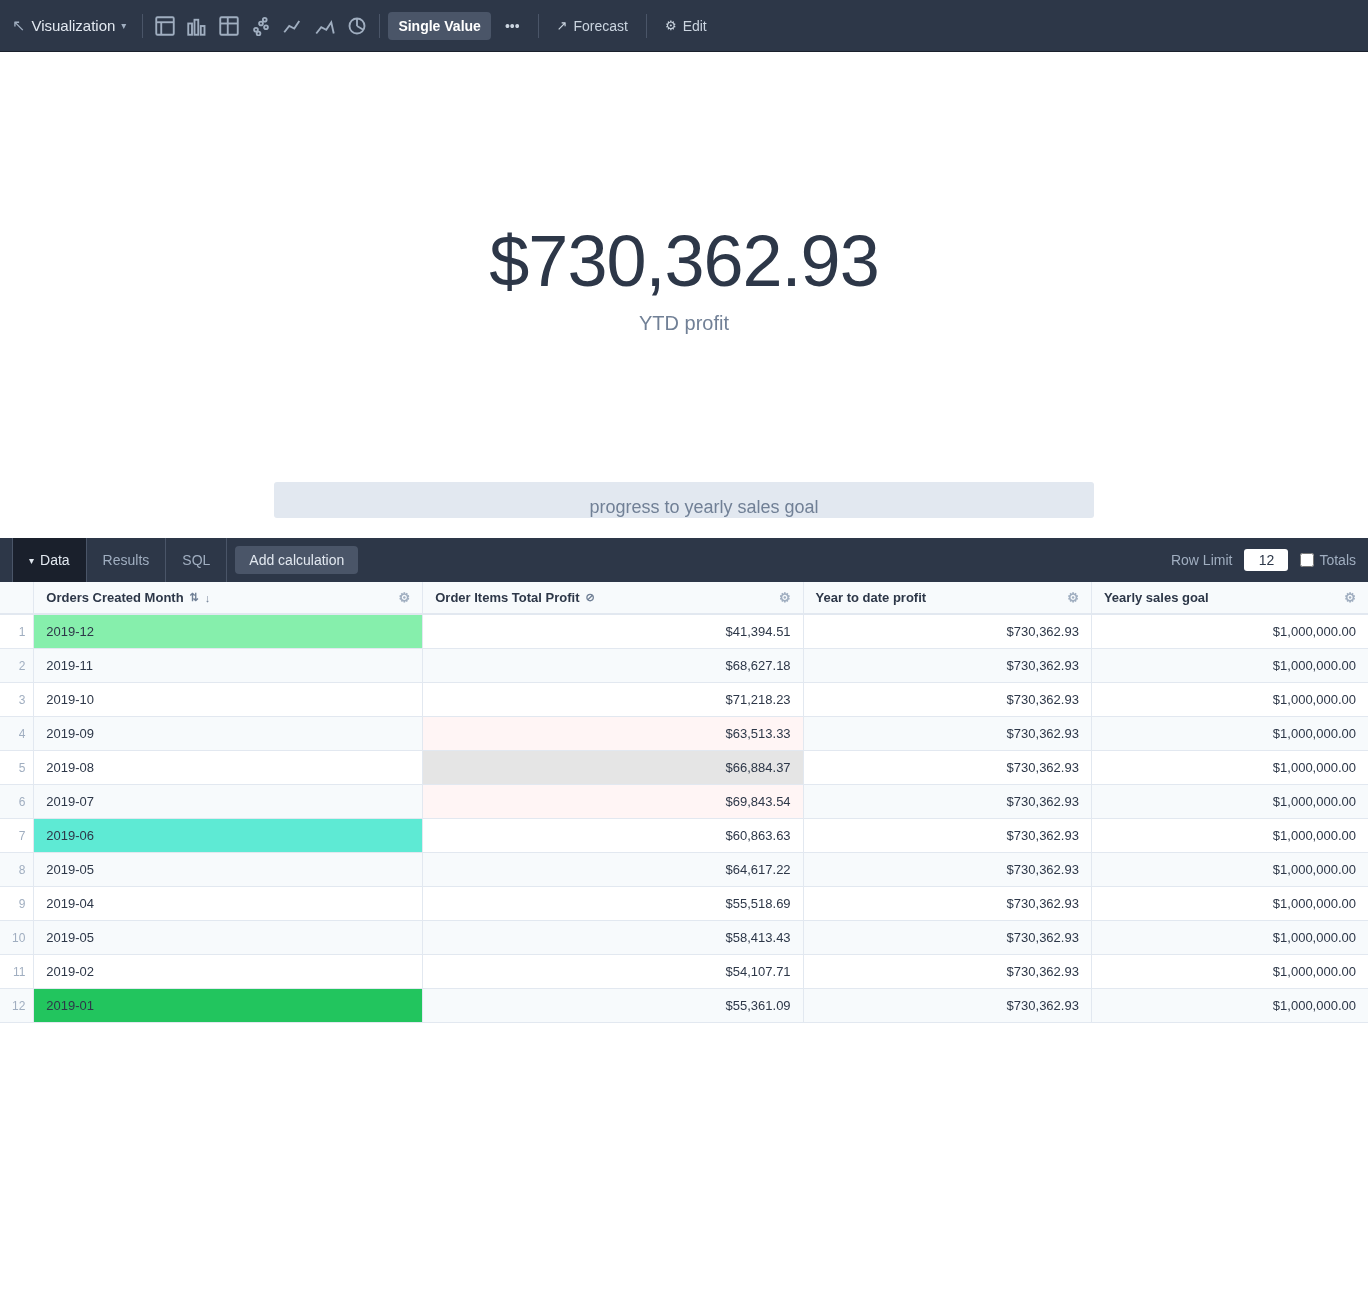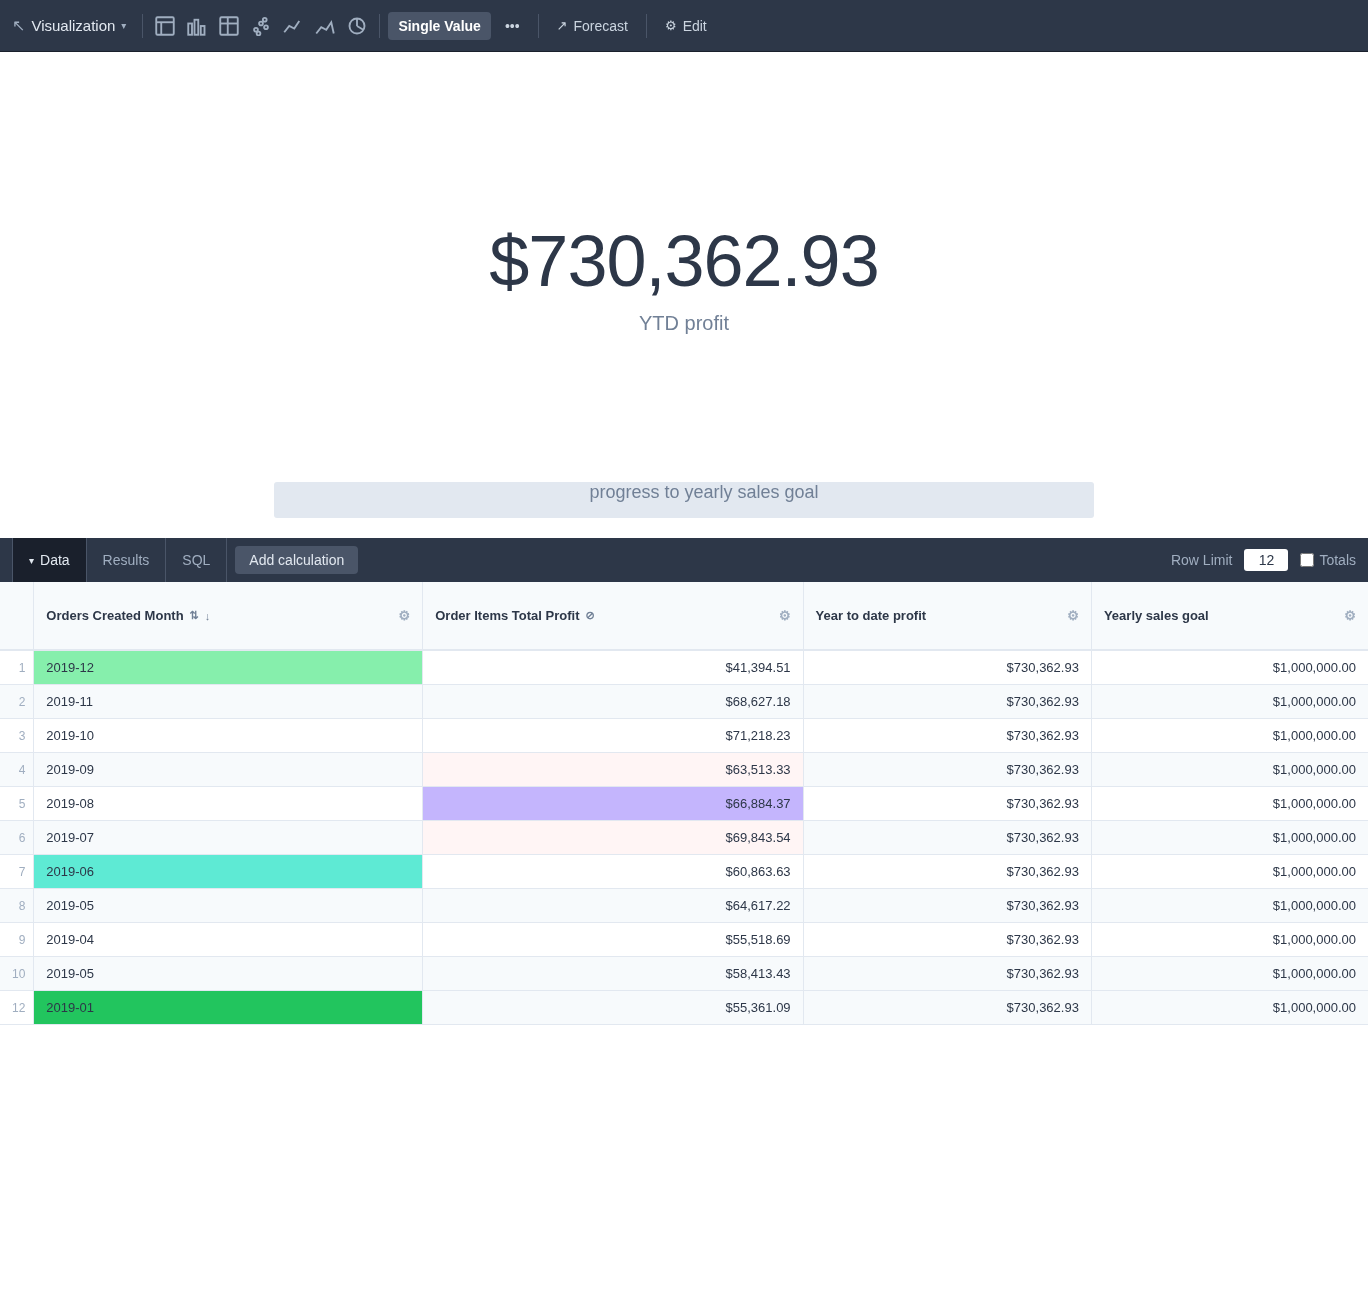--- a/index.html
+++ b/index.html
@@ -75,21 +75,21 @@
       margin-bottom: 20px;
     }
     .progress-bar-container {
       background: #e2e8f0;
       border-radius: 3px;
       height: 36px;
       width: 75%;
       max-width: 820px;
       margin: 0 auto;
       display: flex;
-      align-items: flex-start;
+      align-items: flex-end;
       justify-content: center;
       position: relative;
       padding-left: 40px;
     }
     .progress-bar-text {
       font-size: 18px;
       color: #718096;
       position: relative;
       z-index: 1;
     }
@@ -162,21 +162,21 @@
     table {
       width: 100%;
       border-collapse: collapse;
       font-size: 13px;
     }
     thead tr {
       background: #f7fafc;
       border-bottom: 2px solid #e2e8f0;
     }
     thead th {
-      padding: 26px 12px;
+      padding: 8px 12px;
       text-align: left;
       color: #2d3748;
       font-weight: 600;
       white-space: nowrap;
       border-right: 1px solid #e2e8f0;
       position: relative;
     }
     thead th:last-child { border-right: none; }
     thead th .th-inner {
       display: flex;
@@ -382,21 +382,21 @@
         <tr>
     <td class="row-num">4</td>
     <td style="background:#f7fafc">2019-09</td>
     <td class="num" style="background:#fff5f5">$63,513.33</td>
     <td class="num" style="background:#f7fafc">$730,362.93</td>
     <td class="num" style="background:#f7fafc">$1,000,000.00</td>
   </tr>
         <tr>
     <td class="row-num">5</td>
     <td style="background:#fff">2019-08</td>
-    <td class="num" style="background:#c4b5fd">$66,884.37</td>
+    <td class="num" style="background:#e5e5e5">$66,884.37</td>
     <td class="num" style="background:#fff">$730,362.93</td>
     <td class="num" style="background:#fff">$1,000,000.00</td>
   </tr>
         <tr>
     <td class="row-num">6</td>
     <td style="background:#f7fafc">2019-07</td>
     <td class="num" style="background:#fff5f5">$69,843.54</td>
     <td class="num" style="background:#f7fafc">$730,362.93</td>
     <td class="num" style="background:#f7fafc">$1,000,000.00</td>
   </tr>
@@ -422,20 +422,27 @@
     <td class="num" style="background:#fff">$1,000,000.00</td>
   </tr>
         <tr>
     <td class="row-num">10</td>
     <td style="background:#f7fafc">2019-05</td>
     <td class="num" style="background:#f7fafc">$58,413.43</td>
     <td class="num" style="background:#f7fafc">$730,362.93</td>
     <td class="num" style="background:#f7fafc">$1,000,000.00</td>
   </tr>
         <tr>
+    <td class="row-num">11</td>
+    <td style="background:#fff">2019-02</td>
+    <td class="num" style="background:#fff">$54,107.71</td>
+    <td class="num" style="background:#fff">$730,362.93</td>
+    <td class="num" style="background:#fff">$1,000,000.00</td>
+  </tr>
+        <tr>
     <td class="row-num">12</td>
     <td style="background:#22c55e">2019-01</td>
     <td class="num" style="background:#f7fafc">$55,361.09</td>
     <td class="num" style="background:#f7fafc">$730,362.93</td>
     <td class="num" style="background:#f7fafc">$1,000,000.00</td>
   </tr>
       </tbody>
   </table>
 </div>
 

